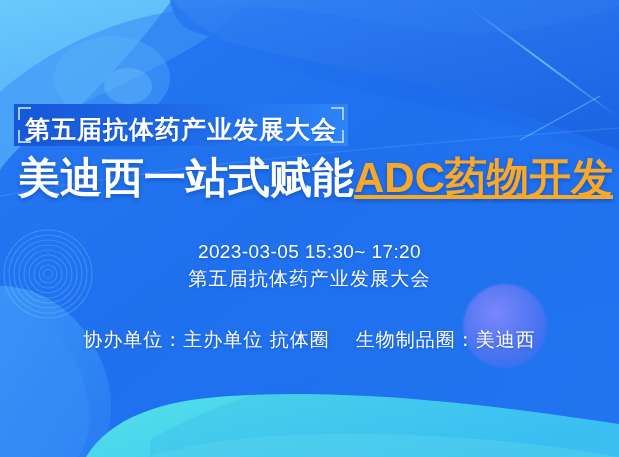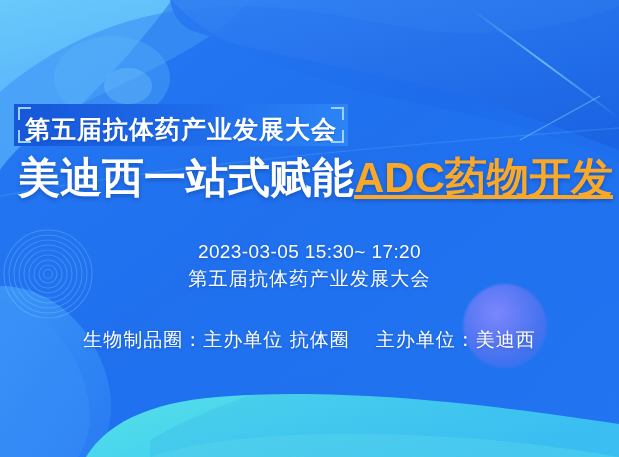--- a/index.html
+++ b/index.html
@@ -225,16 +225,16 @@
       <span class="badge-text">第五届抗体药产业发展大会</span>
     </div>
 
     <div class="headline"><span class="w">美迪西一站式赋能</span><span class="o">ADC药物开发</span></div>
 
     <div class="meta">
       <div class="line1">2023-03-05 15:30~ 17:20</div>
       <div class="line2">第五届抗体药产业发展大会</div>
     </div>
 
-    <div class="organizers"><span>生物制品圈：</span><span>主办单位 抗体圈</span><span class="gap"></span><span>主办单位：</span><span>美迪西</span></div>
+    <div class="organizers"><span>协办单位：</span><span>主办单位 抗体圈</span><span class="gap"></span><span>生物制品圈：</span><span>美迪西</span></div>
 
   </div>
 </div>
 
 </body></html>

